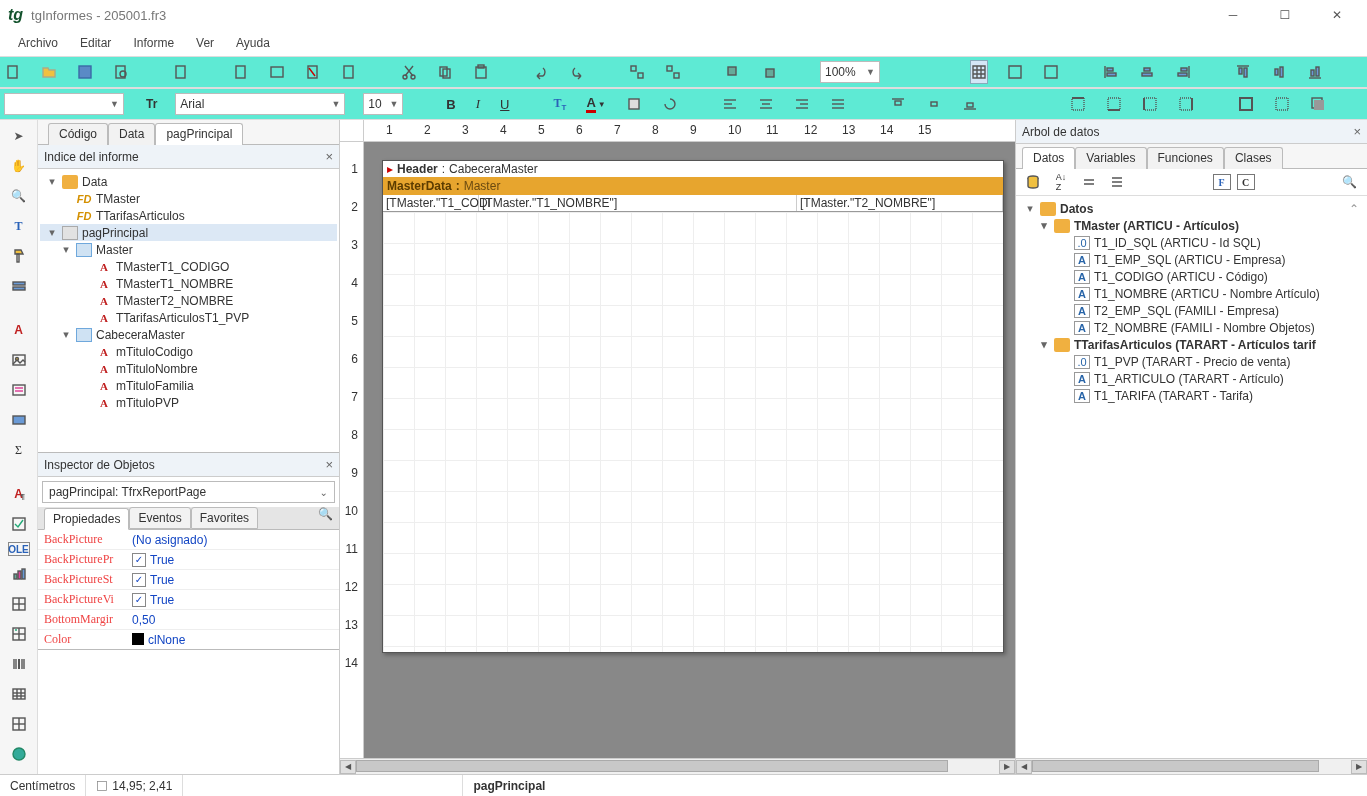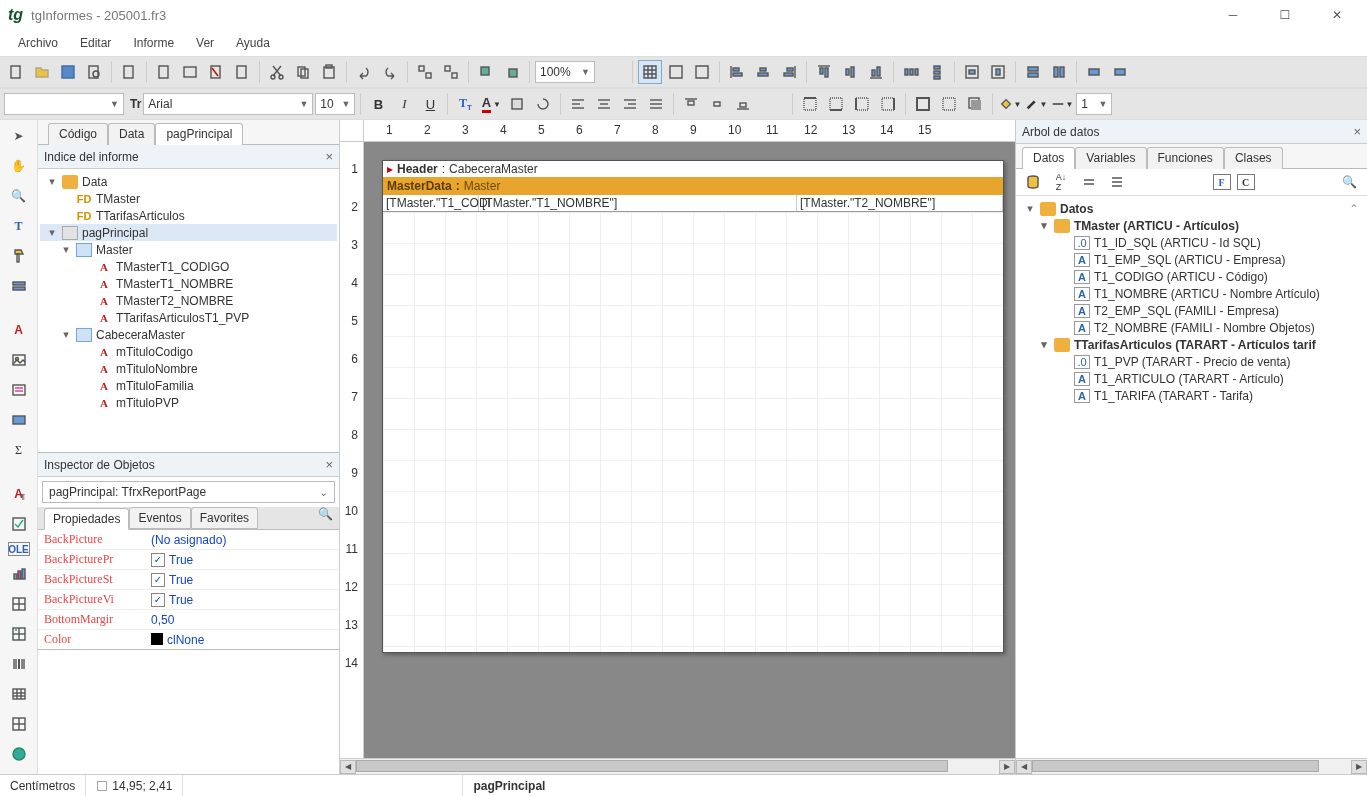--- a/index.html
+++ b/index.html
@@ -9,21 +9,21 @@
 .titlebar { height: 30px; background: #fff; display: flex; align-items: center; padding: 0 8px; gap: 8px; }
 .titlebar .logo { color: #14532d; font-weight: bold; font-size: 16px; font-style: italic; }
 .titlebar .title { color: #777; font-size: 13px; flex: 1; }
 .titlebar .wbtn { width: 44px; height: 28px; display: flex; align-items: center; justify-content: center; color: #555; }
 
 
 .menubar { height: 26px; display: flex; align-items: center; padding: 0 8px; gap: 2px; color: #444; }
 .menubar .mi { padding: 4px 10px; }
 
 
-.toolbar { height: 32px; background: #e5e5e5; border-top: 1px solid #ddd; border-bottom: 1px solid #ddd; display: flex; align-items: center; padding: 0 4px; gap: 2px; }
+.toolbar { height: 32px; background: #5eead4; border-top: 1px solid #ddd; border-bottom: 1px solid #ddd; display: flex; align-items: center; padding: 0 4px; gap: 18px; }
 .tb-btn { width: 24px; height: 24px; display: inline-flex; align-items: center; justify-content: center; border: 1px solid transparent; }
 .tb-sep { width: 1px; height: 22px; background: #ccc; margin: 0 3px; }
 .tb-drop { display: inline-flex; align-items: center; height: 22px; border: 1px solid #bbb; background: #fff; padding: 0 4px; font-size: 12px; color: #333; min-width: 50px; }
 .tb-drop .caret { margin-left: auto; font-size: 9px; color: #666; }
 .toolbar2 .tb-drop.font { min-width: 170px; }
 .toolbar2 .tb-drop.size { min-width: 40px; }
 .toolbar2 .tb-drop.style { min-width: 120px; }
 .toolbar .zoom-combo { display: inline-flex; align-items: center; gap: 2px; }
 
 
@@ -40,41 +40,41 @@
 .panel-head { height: 24px; background: #eef3f8; border-bottom: 1px solid #ccc; display: flex; align-items: center; padding: 0 6px; font-size: 13px; color: #333; }
 .panel-head .close { margin-left: auto; color: #666; font-size: 13px; cursor: pointer; }
 .panel-body { flex: 1; overflow: auto; background: #fff; font-size: 12px; }
 
 .tree { padding: 4px 2px; }
 .tree-node { display: flex; align-items: center; gap: 4px; padding: 1.5px 0 1.5px 6px; white-space: nowrap; }
 .tree-node .tw { width: 12px; color: #666; font-size: 11px; text-align: center; }
 .tree-node .ic { width: 16px; height: 14px; display: inline-flex; align-items: center; justify-content: center; font-size: 11px; }
 .tree-node.sel { background: #dce8f5; }
 .ic-db { background: #f0b040; border-radius: 2px; }
-.ic-ds { color: #d49000; font-size: 10px; font-weight: bold; }
+.ic-ds { color: #d49000; font-size: 10px; font-weight: bold; font-style: italic; }
 .ic-pg { background: #e2e2e2; border: 1px solid #aaa; }
 .ic-bd { background: #cfe2f3; border: 1px solid #6fa8dc; }
 .ic-A { color: #c02020; font-weight: bold; font-family: Georgia, serif; }
 .ic-num { color: #2965a8; font-size: 10px; border: 1px solid #999; }
 .ic-txt { color: #2965a8; font-size: 9px; border: 1px solid #999; font-weight: bold; }
 
 .indent1 { padding-left: 20px !important; }
 .indent2 { padding-left: 40px !important; }
 
 
 .oi-combo { margin: 4px; border: 1px solid #bbb; padding: 3px 6px; display: flex; align-items: center; background: #fff; }
 .oi-combo .caret { margin-left: auto; color: #666; font-size: 10px; }
 .oi-tabs { display: flex; padding-left: 6px; gap: 0; background: #e5e5e5; }
 .oi-tabs .tab { padding: 3px 8px; border: 1px solid #bbb; border-top-left-radius: 3px; border-top-right-radius: 3px; font-size: 12px; background: #f2f2f2; }
 .oi-tabs .tab.active { background: #fff; border-bottom-color: #fff; position: relative; top: 1px; }
 .oi-search { margin-left: auto; margin-right: 6px; color: #777; }
 .prop-grid { border-top: 1px solid #bbb; height: 120px; overflow: auto; }
 .prop-row { display: flex; border-bottom: 1px solid #eee; font-size: 12px; padding: 2px 6px; align-items: center; }
 .prop-row .pn { width: 88px; color: #ef4444; overflow: hidden; text-overflow: clip; white-space: nowrap; font-family: Liberation Serif, serif; }
-.prop-row .pv { flex: 1; color: #1346c4; display: flex; align-items: flex-start; gap: 4px; margin-left: 19px; }
+.prop-row .pv { flex: 1; color: #1346c4; display: flex; align-items: flex-start; gap: 4px; }
 .prop-row .chk { width: 14px; height: 14px; display: inline-flex; align-items: center; justify-content: center; border: 1px solid #888; background: #fff; font-size: 10px; color: #1346c4; }
 .prop-row .sw { width: 12px; height: 12px; background: #000; display: inline-block; }
 .prop-desc { border-top: 1px solid #bbb; height: 48px; background: #fff; }
 
 
 .canvas-col { flex: 1; display: flex; flex-direction: column; background: #f0f0f0; overflow: hidden; position: relative; }
 .vruler-spacer { width: 24px; background: #fff; border-right: 1px solid #ccc; }
 .hruler { height: 22px; background: #fff; border-bottom: 1px solid #ccc; display: flex; }
 .hruler .ticks { flex: 1; position: relative; overflow: hidden; font-size: 9px; color: #333; }
 .hruler .ticks span { position: absolute; top: 3px; }

